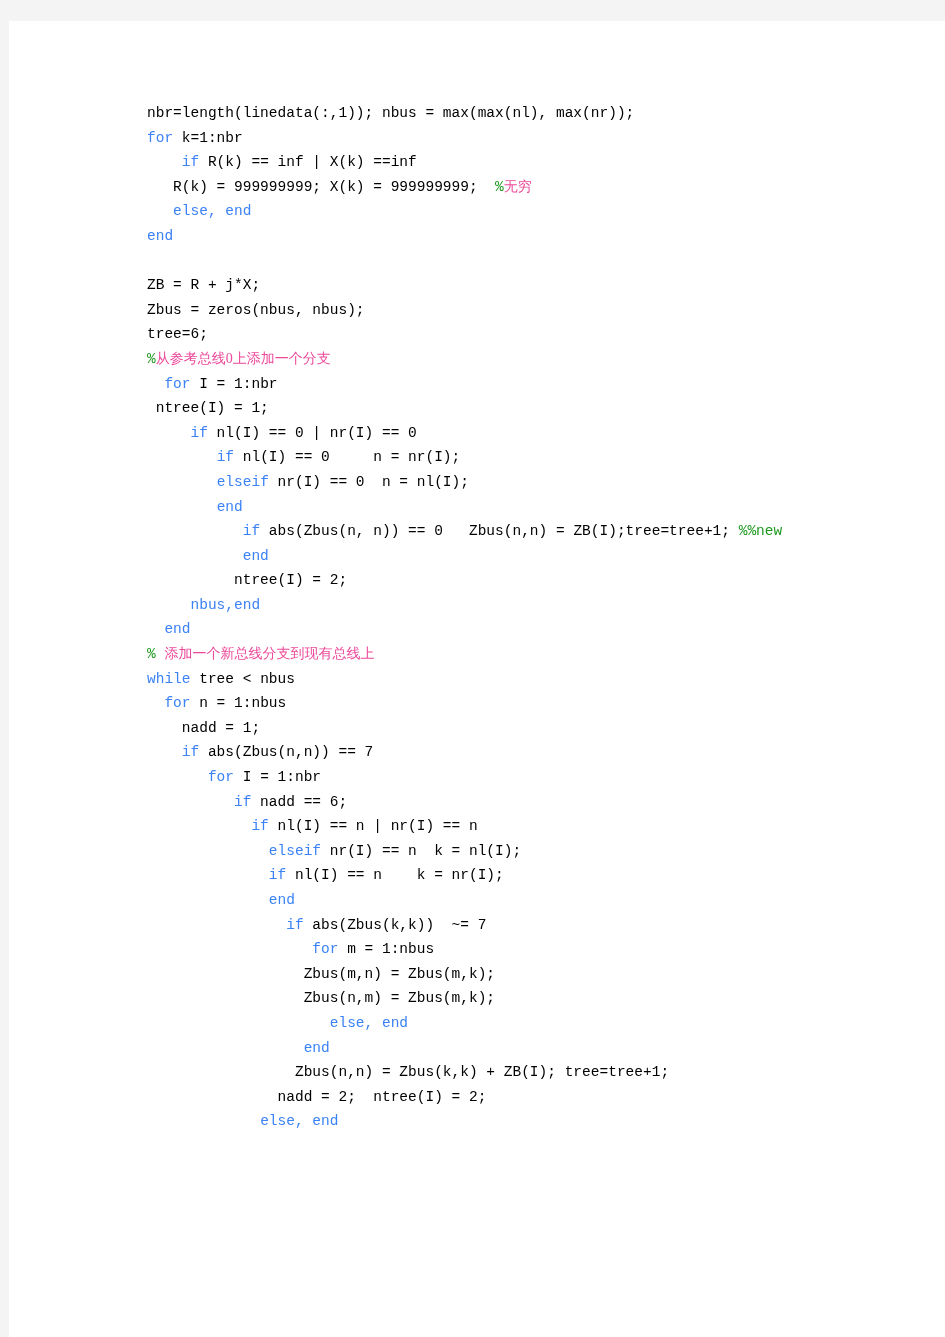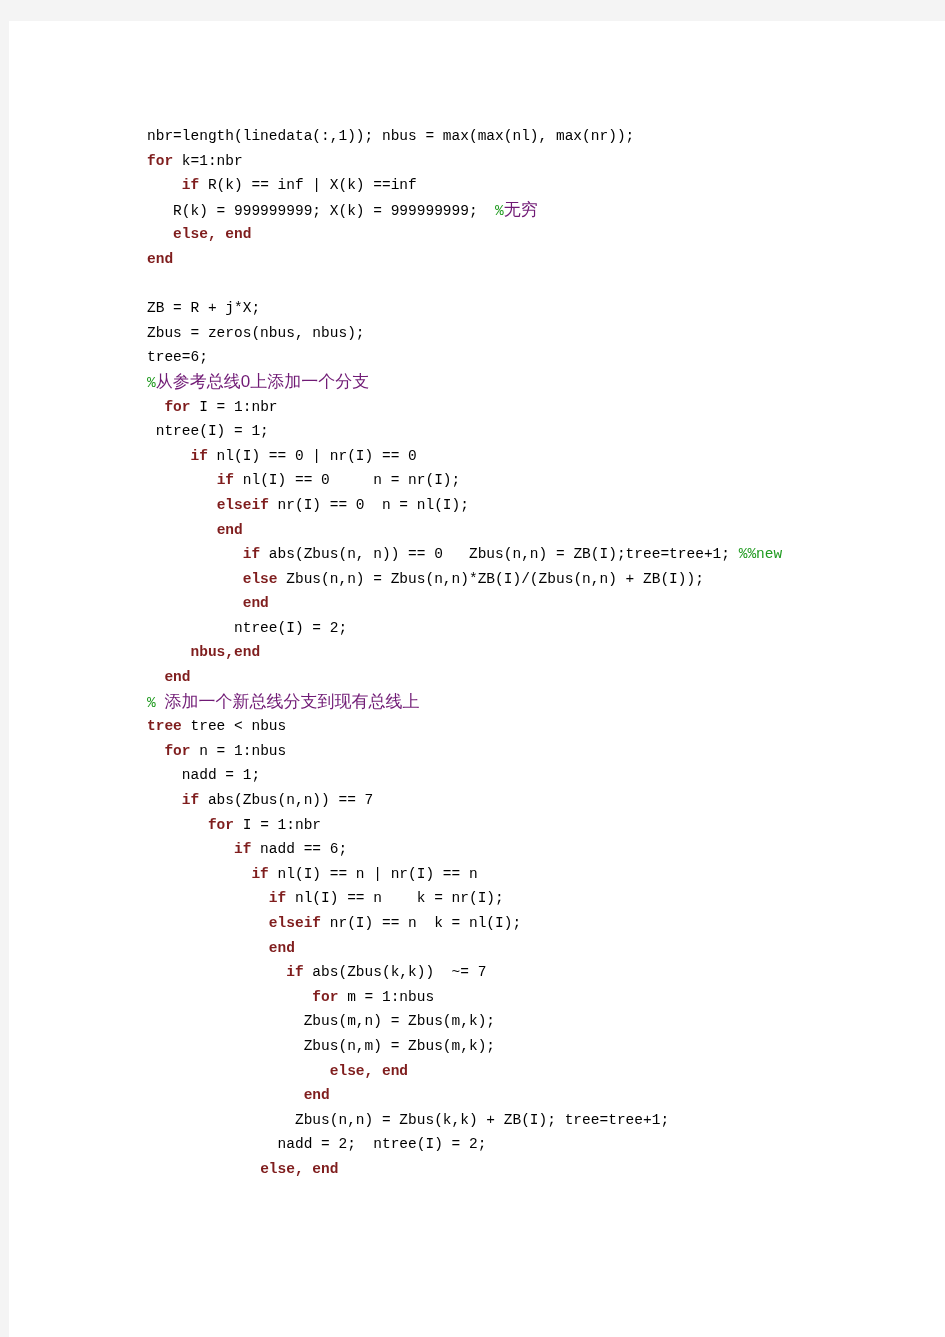--- a/index.html
+++ b/index.html
@@ -19,48 +19,46 @@
     top: 21px;
     width: 936px;
     height: 1316px;
     background: #ffffff;
   }
   #code-block {
     position: absolute;
     left: 138px;
     top: 80px;
     width: 760px;
-    margin-top: 23px;
   }
   .code-line {
     font-family: "Liberation Mono", "DejaVu Sans Mono", monospace;
     font-size: 14.5px;
     line-height: 24.6px;
     height: 24.6px;
     white-space: pre;
     color: #000000;
     letter-spacing: 0px;
   }
   .code-line.blank {
     color: transparent;
   }
   .kw {
-    color: #7f1d1d;
-    font-weight: bold;
+    color: #3b82f6;
   }
   .cm {
     color: #1f9a1f;
   }
   .pl {
     color: #000000;
   }
   .cjk {
-    font-family: Liberation Sans, sans-serif;
-    color: #701a75;
-    font-size: 17px;
+    font-family: Liberation Serif, serif;
+    color: #ec4899;
+    font-size: 14px;
   }
 </style>
 </head>
 <body>
 
 <div id="page">
   <div id="code-block">
       <div class="code-line"><span class="pl">nbr=length(linedata(:,1)); nbus = max(max(nl), max(nr));</span></div>
       <div class="code-line"><span class="kw">for</span><span class="pl"> k=1:nbr</span></div>
       <div class="code-line"><span class="pl">    </span><span class="kw">if</span><span class="pl"> R(k) == inf | X(k) ==inf</span></div>
@@ -72,35 +70,34 @@
       <div class="code-line"><span class="pl">Zbus = zeros(nbus, nbus);</span></div>
       <div class="code-line"><span class="pl">tree=6;</span></div>
       <div class="code-line"><span class="cm">%</span><span class="cjk">从参考总线0上添加一个分支</span></div>
       <div class="code-line"><span class="pl">  </span><span class="kw">for</span><span class="pl"> I = 1:nbr</span></div>
       <div class="code-line"><span class="pl"> ntree(I) = 1;</span></div>
       <div class="code-line"><span class="pl">     </span><span class="kw">if</span><span class="pl"> nl(I) == 0 | nr(I) == 0</span></div>
       <div class="code-line"><span class="pl">        </span><span class="kw">if</span><span class="pl"> nl(I) == 0     n = nr(I);</span></div>
       <div class="code-line"><span class="pl">        </span><span class="kw">elseif</span><span class="pl"> nr(I) == 0  n = nl(I);</span></div>
       <div class="code-line"><span class="pl">        </span><span class="kw">end</span></div>
       <div class="code-line"><span class="pl">           </span><span class="kw">if</span><span class="pl"> abs(Zbus(n, n)) == 0   Zbus(n,n) = ZB(I);tree=tree+1; </span><span class="cm">%%new</span></div>
-      <div class="code-line"><span class="pl">           </span><span class="kw">else</span><span class="pl"> Zbus(n,n) = Zbus(n,n)*ZB(I)/(Zbus(n,n) + ZB(I));</span></div>
       <div class="code-line"><span class="pl">           </span><span class="kw">end</span></div>
       <div class="code-line"><span class="pl">          ntree(I) = 2;</span></div>
       <div class="code-line"><span class="pl">     </span><span class="kw">nbus,end</span></div>
       <div class="code-line"><span class="pl">  </span><span class="kw">end</span></div>
       <div class="code-line"><span class="cm">% </span><span class="cjk">添加一个新总线分支到现有总线上</span></div>
-      <div class="code-line"><span class="kw">tree</span><span class="pl"> tree &lt; nbus</span></div>
+      <div class="code-line"><span class="kw">while</span><span class="pl"> tree &lt; nbus</span></div>
       <div class="code-line"><span class="pl">  </span><span class="kw">for</span><span class="pl"> n = 1:nbus</span></div>
       <div class="code-line"><span class="pl">    nadd = 1;</span></div>
       <div class="code-line"><span class="pl">    </span><span class="kw">if</span><span class="pl"> abs(Zbus(n,n)) == 7</span></div>
       <div class="code-line"><span class="pl">       </span><span class="kw">for</span><span class="pl"> I = 1:nbr</span></div>
       <div class="code-line"><span class="pl">          </span><span class="kw">if</span><span class="pl"> nadd == 6;</span></div>
       <div class="code-line"><span class="pl">            </span><span class="kw">if</span><span class="pl"> nl(I) == n | nr(I) == n</span></div>
+      <div class="code-line"><span class="pl">              </span><span class="kw">elseif</span><span class="pl"> nr(I) == n  k = nl(I);</span></div>
       <div class="code-line"><span class="pl">              </span><span class="kw">if</span><span class="pl"> nl(I) == n    k = nr(I);</span></div>
-      <div class="code-line"><span class="pl">              </span><span class="kw">elseif</span><span class="pl"> nr(I) == n  k = nl(I);</span></div>
       <div class="code-line"><span class="pl">              </span><span class="kw">end</span></div>
       <div class="code-line"><span class="pl">                </span><span class="kw">if</span><span class="pl"> abs(Zbus(k,k))  ~= 7</span></div>
       <div class="code-line"><span class="pl">                   </span><span class="kw">for</span><span class="pl"> m = 1:nbus</span></div>
       <div class="code-line"><span class="pl">                  Zbus(m,n) = Zbus(m,k);</span></div>
       <div class="code-line"><span class="pl">                  Zbus(n,m) = Zbus(m,k);</span></div>
       <div class="code-line"><span class="pl">                     </span><span class="kw">else, end</span></div>
       <div class="code-line"><span class="pl">                  </span><span class="kw">end</span></div>
       <div class="code-line"><span class="pl">                 Zbus(n,n) = Zbus(k,k) + ZB(I); tree=tree+1;</span></div>
       <div class="code-line"><span class="pl">               nadd = 2;  ntree(I) = 2;</span></div>
       <div class="code-line"><span class="pl">             </span><span class="kw">else, end</span></div>

